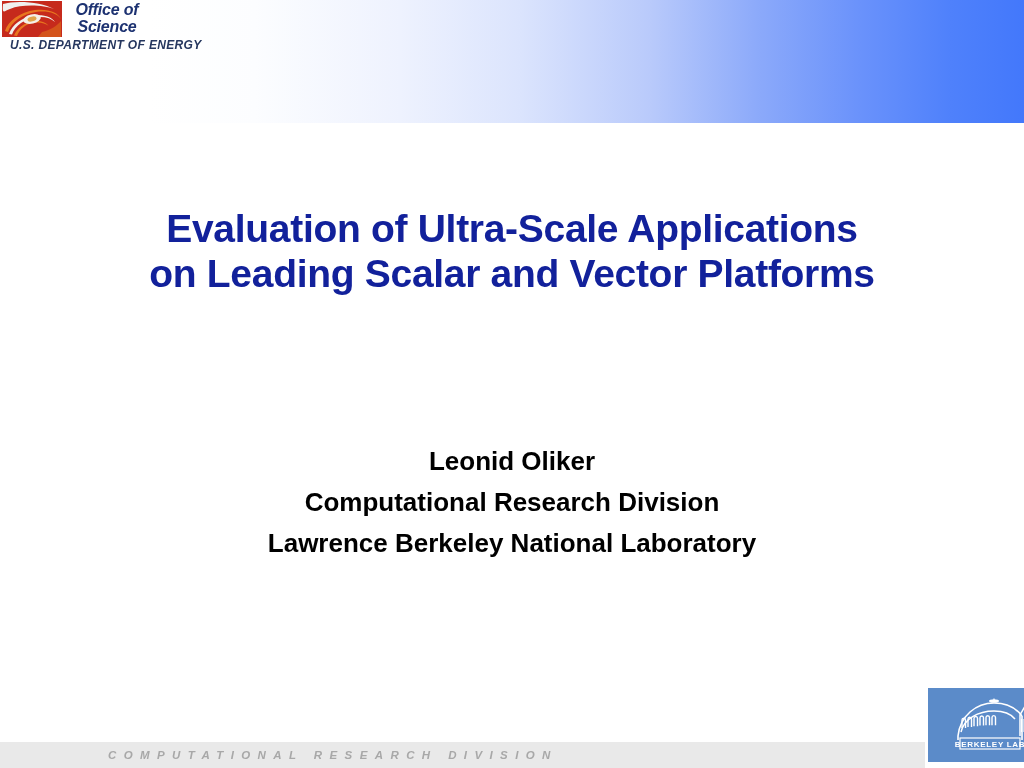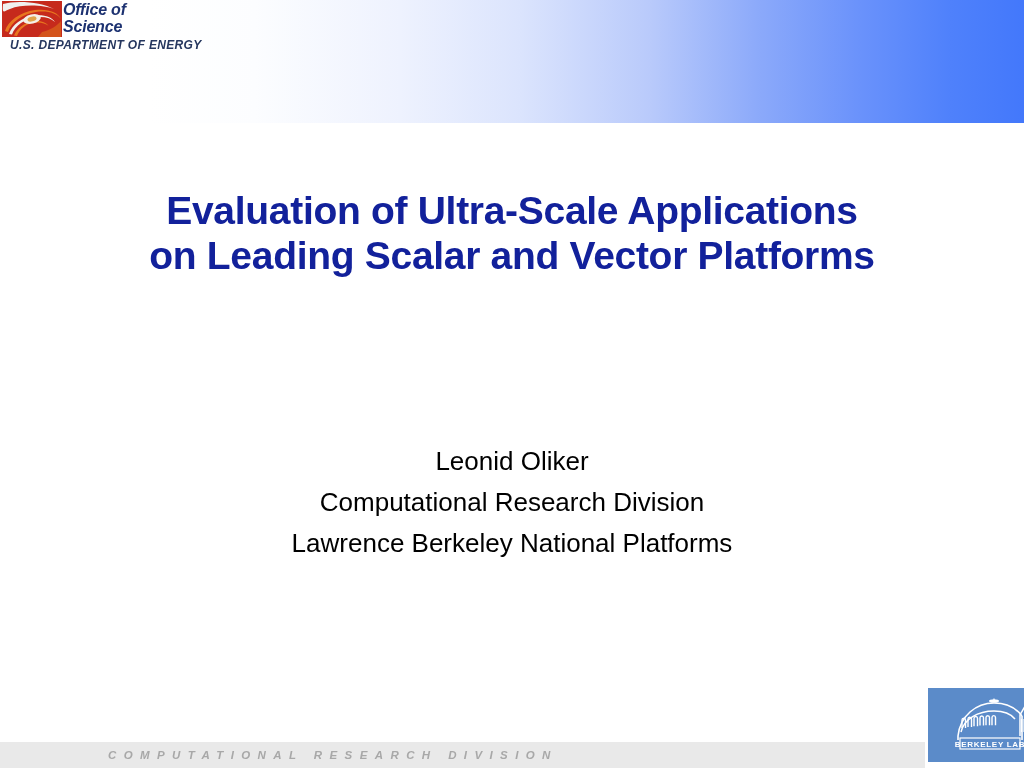--- a/index.html
+++ b/index.html
@@ -42,20 +42,21 @@
   }
 
   
   .doe-logo {
     position: absolute;
     left: 0;
     top: 0;
     width: 152px;
     height: 56px;
     background: #ffffff;
+    text-align: center;
   }
   .doe-swirl {
     position: absolute;
     left: 2px;
     top: 1px;
     width: 60px;
     height: 36px;
   }
   .doe-wordmark {
     position: absolute;
@@ -83,21 +84,21 @@
     font-style: italic;
     font-size: 12px;
     letter-spacing: 0.35px;
     white-space: nowrap;
   }
 
   
   .title-block {
     position: absolute;
     left: 62px;
-    top: 188px;
+    top: 206px;
     width: 900px;
     text-align: center;
   }
   .title-line {
     display: block;
     color: #12219b;
     font-family: "Liberation Sans", sans-serif;
     font-weight: bold;
     font-size: 39px;
     line-height: 45px;
@@ -110,21 +111,21 @@
     position: absolute;
     left: 62px;
     top: 441px;
     width: 900px;
     text-align: center;
   }
   .author-line {
     display: block;
     color: #000000;
     font-family: "Liberation Sans", sans-serif;
-    font-weight: normal;
+    font-weight: bold;
     font-size: 26px;
     line-height: 41px;
     white-space: nowrap;
   }
 
   
   .footer-bar {
     position: absolute;
     left: 0;
     top: 742px;
@@ -187,21 +188,21 @@
   </div>
 
   <div class="title-block">
     <span class="title-line">Evaluation of Ultra-Scale Applications</span>
     <span class="title-line">on Leading Scalar and Vector Platforms</span>
   </div>
 
   <div class="author-block">
     <span class="author-line">Leonid Oliker</span>
     <span class="author-line">Computational Research Division</span>
-    <span class="author-line">Lawrence Berkeley National Platforms</span>
+    <span class="author-line">Lawrence Berkeley National Laboratory</span>
   </div>
 
   <div class="footer-bar"></div>
   <div class="footer-text">COMPUTATIONAL RESEARCH DIVISION</div>
 
   <div class="berkeley-logo">
     <svg width="86" height="74" viewBox="0 0 86 74" xmlns="http://www.w3.org/2000/svg">
       <rect x="0" y="0" width="86" height="74" fill="#5b8bc9"></rect>
 
       <path d="M10 48 C12 28, 28 15, 46 15 C58 15, 68 20, 74 28" fill="none" stroke="#ffffff" stroke-width="1.6"></path>

